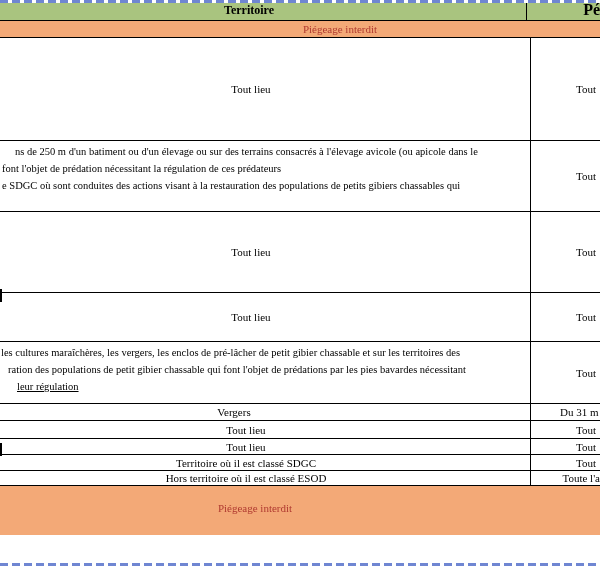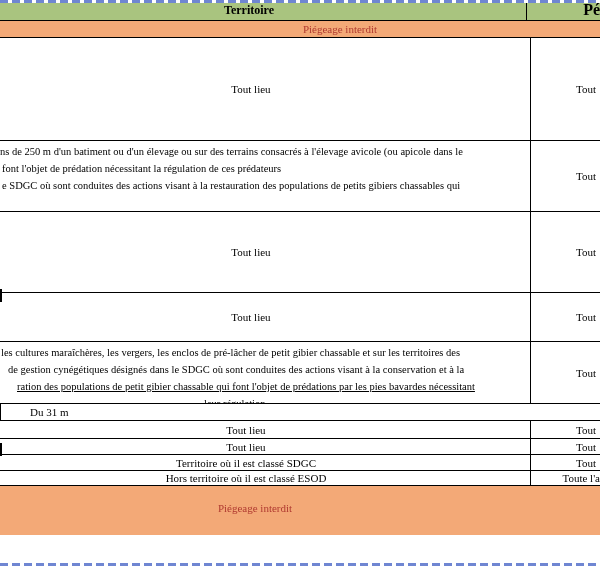--- a/index.html
+++ b/index.html
@@ -15,21 +15,21 @@
   .hdr .ct{font-weight:bold;font-size:12px;}
   .hdr .cp span{font-weight:bold;font-size:16px;padding-left:56px;}
   .banner{height:17px;background:#f3a977;display:flex;align-items:center;justify-content:center;
       color:#b03a30;font-size:11px;box-sizing:border-box;border-bottom:1.5px solid #000;}
   .banner-top{padding-left:80px;}
   .banner-bottom{height:49px;border-bottom:none;padding-left:0;padding-right:90px;align-items:flex-start;padding-top:16px;}
   .r3{height:103px;} .r4{height:71px;} .r5{height:81px;} .r6{height:49px;} .r7{height:62px;}
   .r8{height:17px;} .r9{height:34px;} .r10{height:18px;} .r11{height:16px;} .r12{height:16px;} .r13{height:15px;text-align:right;}
   .ct.lines{display:block;text-align:left;padding:2px 0 0 0;}
   .ct.lines div{font-size:10.5px;line-height:17px;white-space:nowrap;}
-  .r4 .ct.lines div:nth-child(1){padding-left:0;}
+  .r4 .ct.lines div:nth-child(1){padding-left:15px;}
   .r4 .ct.lines div:nth-child(2){padding-left:2px;}
   .r4 .ct.lines div:nth-child(3){padding-left:2px;}
   .r4 .ct.lines div:nth-child(4){padding-left:85px;}
   .r7 .ct.lines div:nth-child(1){padding-left:1px;}
   .r7 .ct.lines div:nth-child(2){padding-left:8px;}
   .r7 .ct.lines div:nth-child(3){padding-left:17px;text-decoration:underline;}
   .r7 .ct.lines div:nth-child(4){padding-left:204px;}
   .r8 .ct{padding-right:62px;}
   .r9 .ct{padding-right:36px;}
   .r10 .ct,.r11 .ct,.r12 .ct,.r13 .ct{padding-right:38px;}
@@ -90,30 +90,30 @@
   <div class="row r6">
     <div class="ct">Tout lieu</div>
     <div class="cp">
       <span>Tout</span>
     </div>
   </div>
 
   <div class="row r7">
     <div class="ct lines">
       <div>les cultures maraîchères, les vergers, les enclos de pré-lâcher de petit gibier chassable et sur les territoires des</div>
-      <div>de gestion cynégétiques désignés dans le SDGC où sont conduites des actions visant à la conservation et à la</div>
       <div>ration des populations de petit gibier chassable qui font l'objet de prédations par les pies bavardes nécessitant</div>
       <div>leur régulation</div>
     </div>
     <div class="cp">
       <span>Tout</span>
     </div>
   </div>
 
   <div class="row r8 short">
+    <div class="ct">Vergers</div>
     <div class="cp">
       <span>Du 31 m</span>
     </div>
   </div>
 
 
   <div class="row r10 short">
     <div class="ct">Tout lieu</div>
     <div class="cp">
       <span>Tout</span>

